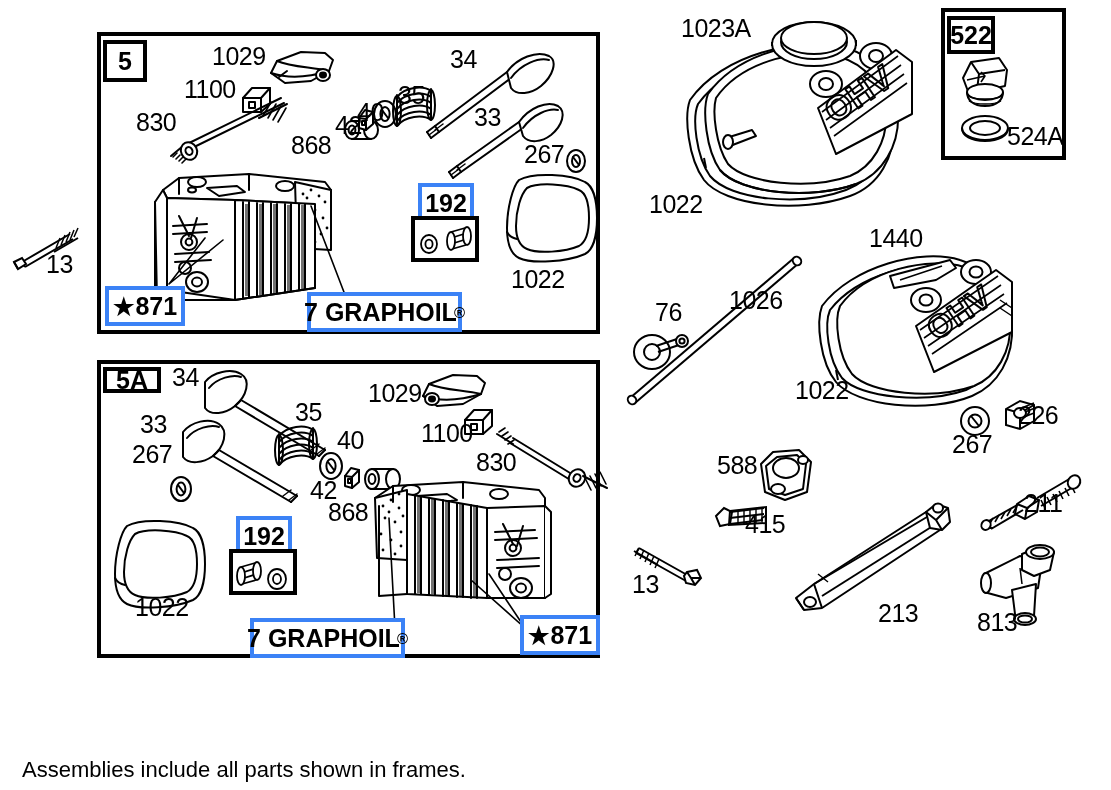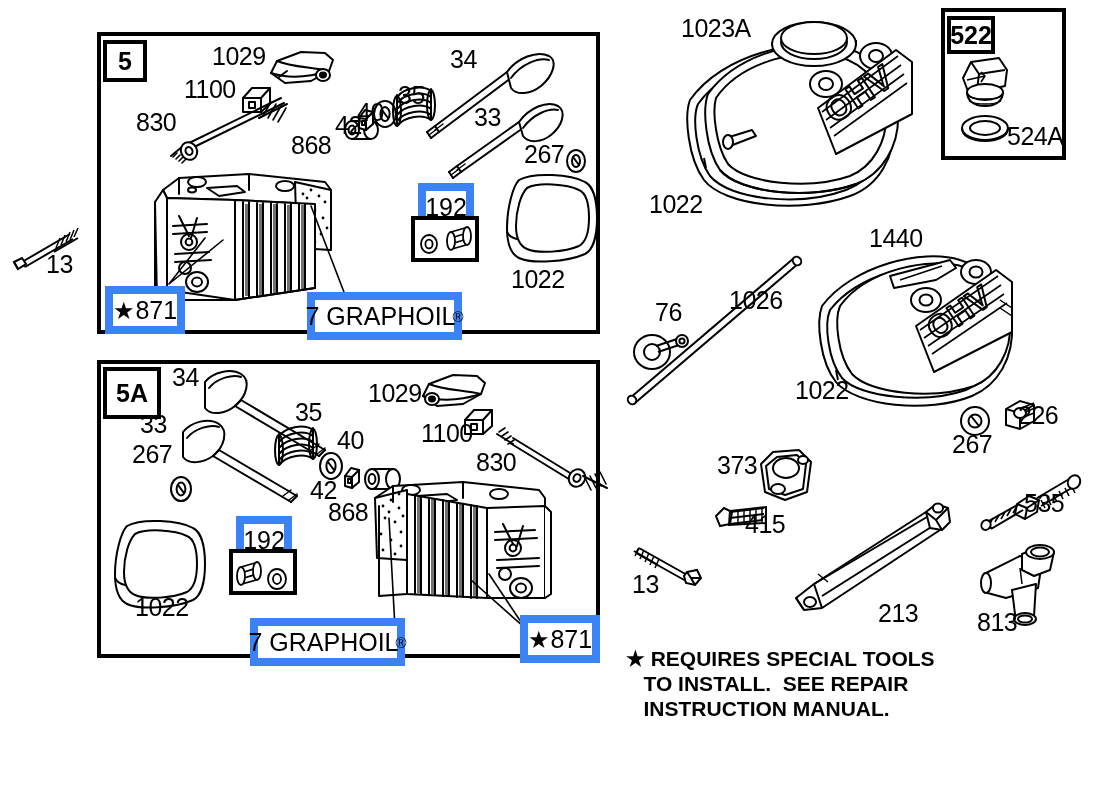--- a/index.html
+++ b/index.html
@@ -13,23 +13,23 @@
 
   
   .frame{position:absolute;border:4px solid #000;box-sizing:border-box;background:transparent;}
 
   
   .tag{position:absolute;border:4px solid #000;background:#fff;box-sizing:border-box;
        display:flex;align-items:center;justify-content:center;
        font-weight:bold;font-size:25px;line-height:25px;padding:1px 9px;}
 
   
-  .boxlbl{position:absolute;border:8px solid #3b82f6;background:#fff;box-sizing:border-box;
+  .boxlbl{position:absolute;border:4px solid #3b82f6;background:#fff;box-sizing:border-box;
           display:flex;align-items:center;justify-content:center;
-          font-weight:normal;font-size:25px;line-height:25px;padding:16px 8px;white-space:nowrap;}
+          font-weight:bold;font-size:25px;line-height:25px;padding:16px 8px;white-space:nowrap;}
   .boxlbl .reg{font-size:15px;vertical-align:super;margin-left:-3px;}
   .star{font-size:24px;margin-right:1px;}
 
   
   .subbox{position:absolute;border:4px solid #000;box-sizing:border-box;background:#fff;}
 
   
   .note{position:absolute;font-weight:bold;font-size:21px;line-height:25px;white-space:pre;}
   .caption{position:absolute;font-size:22px;line-height:26px;white-space:nowrap;}
 
@@ -248,21 +248,21 @@
     <span class="star">★</span>
       <span>871</span>
   </div>
 
   <div class="boxlbl" style="left:307px;top:292px;width:155px;height:38px;">
     <span>7 GRAPHOIL</span>
       <span class="reg">®</span>
   </div>
 
   <div class="frame" style="left:97px;top:360px;width:503px;height:298px;"></div>
-  <div class="tag" style="left:103px;top:367px;width:58px;height:52px;">5A</div>
+  <div class="tag" style="left:103px;top:367px;width:58px;height:26px;">5A</div>
 
   <svg class="art" style="left:97px;top:360px;" width="503" height="298" viewBox="0 0 503 298">
     <g fill="none" stroke="#000" stroke-width="2" stroke-linejoin="round" stroke-linecap="round">
 
       <g transform="translate(78,12)">
         <path d="M30 10 C38 0, 56 -4, 66 2 C76 8, 72 24, 60 34 C50 42, 36 44, 30 36 Z" fill="#fff"></path>
         <path d="M34 16 C42 6, 58 2, 66 5"></path>
         <path d="M60 34 L144 84 M66 28 L150 78"></path>
         <path d="M60 34 L66 28 M144 84 L150 78"></path>
         <path d="M136 78 L144 72" stroke-width="1.4"></path>
@@ -603,21 +603,21 @@
 
   <svg class="art" style="left:755px;top:448px;" width="70" height="58" viewBox="0 0 70 58">
     <g fill="none" stroke="#000" stroke-width="2" stroke-linejoin="round">
       <path d="M18 4 L44 2 L56 14 L52 44 L30 52 L10 44 L6 16 Z" fill="#fff"></path>
       <path d="M22 9 L42 7 L51 16 L48 41 L30 47 L14 41 L11 18 Z"></path>
       <ellipse cx="31" cy="20" rx="13" ry="10" fill="#fff"></ellipse>
       <ellipse cx="23" cy="41" rx="7" ry="5" fill="#fff"></ellipse>
       <ellipse cx="48" cy="12" rx="5" ry="4" fill="#fff"></ellipse>
     </g>
   </svg>
-  <div class="lbl" style="left:717px;top:453px;">373</div>
+  <div class="lbl" style="left:717px;top:453px;">588</div>
 
   <svg class="art" style="left:710px;top:498px;" width="70" height="40" viewBox="0 0 70 40">
     <g fill="none" stroke="#000" stroke-width="2">
       <path d="M6 18 L14 10 L22 14 L20 26 L10 28 Z" fill="#fff"></path>
       <path d="M20 14 L54 10 M20 20 L54 16 M20 26 L53 22"></path>
       <path d="M20 13 L56 9 L56 25 L19 27 Z" fill="none"></path>
       <g stroke-width="1.4">
         <path d="M28 12 L28 26 M34 12 L34 26 M40 11 L40 25 M46 11 L46 25 M52 10 L52 24"></path>
       </g>
     </g>
@@ -671,38 +671,36 @@
 
       <path d="M12 52 L44 34"></path>
       <path d="M16 59 L48 40"></path>
       <g stroke-width="1.6">
         <path d="M14 55 L18 48 M20 52 L24 45 M26 49 L30 42 M32 46 L36 39 M38 43 L42 36"></path>
       </g>
       <path d="M8 54 L14 58 L18 58"></path>
       <ellipse cx="11" cy="55" rx="4.5" ry="5" transform="rotate(30 11 55)" fill="#fff"></ellipse>
     </g>
   </svg>
-  <div class="lbl" style="left:1024px;top:491px;">535</div>
+  <div class="lbl" style="left:1024px;top:491px;">211</div>
 
   <svg class="art" style="left:978px;top:540px;" width="92" height="90" viewBox="0 0 92 90">
     <g fill="none" stroke="#000" stroke-width="2" stroke-linejoin="round">
 
       <path d="M6 34 L42 16 L64 22 L60 48 L28 58 L6 52 Z" fill="#fff"></path>
       <ellipse cx="8" cy="43" rx="5" ry="10" fill="#fff"></ellipse>
 
       <path d="M44 14 L64 6 L76 12 L72 30 L56 36 L44 30 Z" fill="#fff"></path>
       <ellipse cx="62" cy="12" rx="14" ry="7" fill="#fff"></ellipse>
       <ellipse cx="62" cy="12" rx="9" ry="4.4" fill="#fff"></ellipse>
 
       <path d="M34 50 L58 44 L56 76 L38 82 Z" fill="#fff"></path>
       <ellipse cx="47" cy="79" rx="11" ry="6" fill="#fff"></ellipse>
       <ellipse cx="47" cy="79" rx="7" ry="3.6" fill="#fff"></ellipse>
       <path d="M42 28 L44 44" stroke-width="1.5"></path>
     </g>
   </svg>
   <div class="lbl" style="left:977px;top:610px;">813</div>
 
-  <div class="note" style="left:626px;top:646px;">★ REQUIRES SPECIAL TOOLS
-   TO INSTALL.  SEE REPAIR
-   INSTRUCTION MANUAL.</div>
-
+
+  <div class="caption" style="left:22px;top:757px;">Assemblies include all parts shown in frames.</div>
 
 </div>
 
 </body></html>

